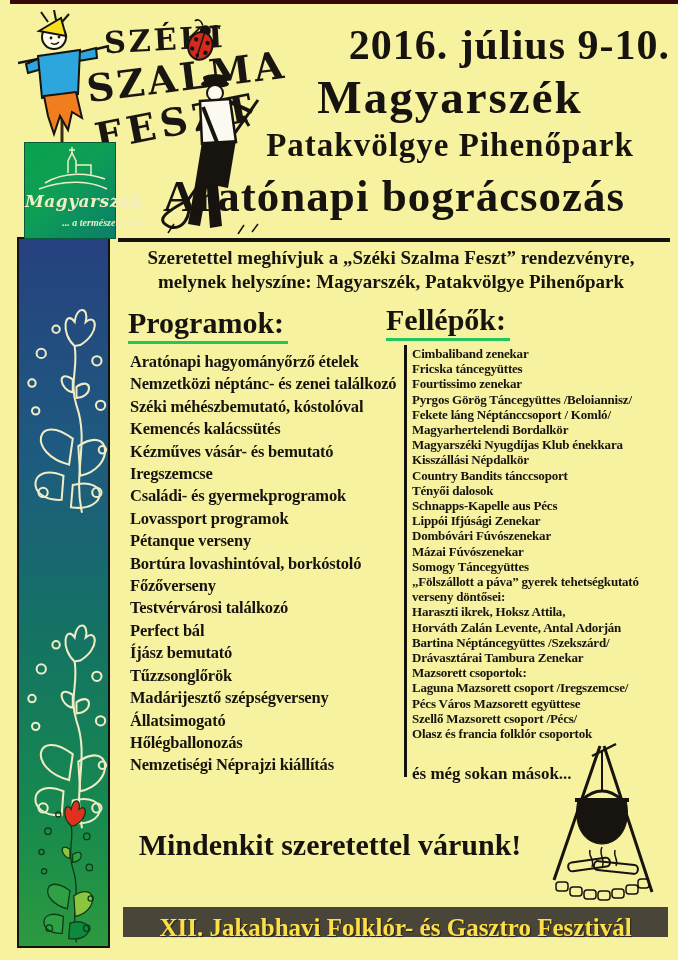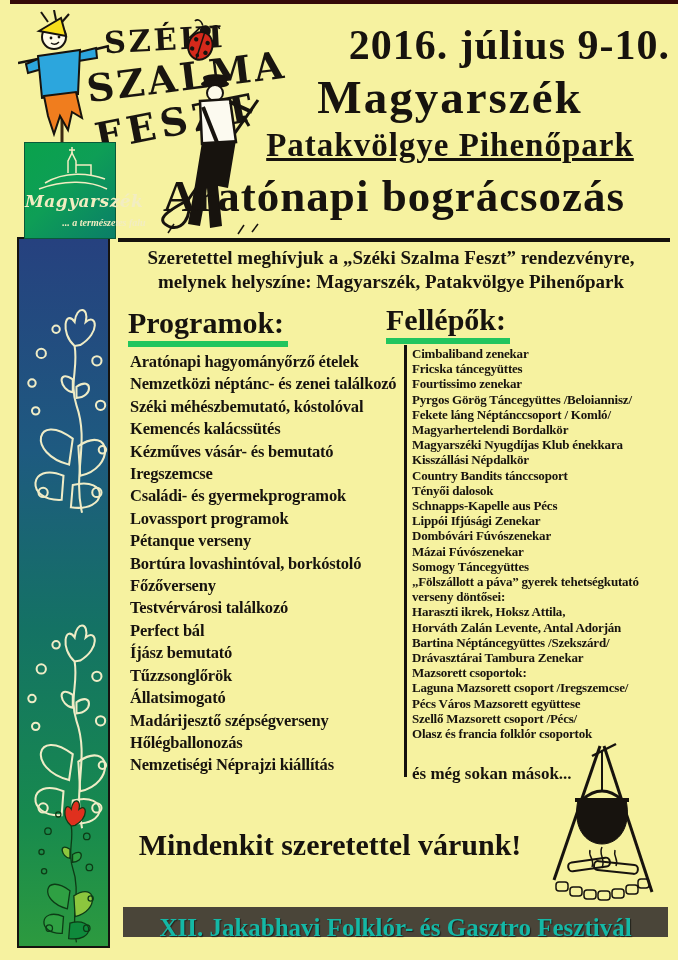--- a/index.html
+++ b/index.html
@@ -37,43 +37,43 @@
     border:1px solid #0a5a3a;box-sizing:border-box;
   }
   .village-logo svg{position:absolute;left:0;top:0;}
   .village-name{position:absolute;left:0;top:48px;width:100%;text-align:center;
     font-family:"DejaVu Serif",serif;font-style:italic;font-size:17px;color:#F2EDC2;letter-spacing:.5px;}
   .village-tagline{position:absolute;left:0;top:74px;width:100%;text-align:center;
     font-style:italic;font-size:10px;color:#F2EDC2;margin-left:34px;}
   .date-block{position:absolute;left:230px;top:20px;width:440px;text-align:center;white-space:nowrap;}
   .date-line1{font-size:42px;line-height:50px;letter-spacing:1px;text-align:right;}
   .date-line2{font-size:47px;line-height:54px;letter-spacing:2px;}
-  .date-line3{font-size:33px;line-height:42px;letter-spacing:1px;text-decoration:underline;}
+  .date-line3{font-size:33px;line-height:42px;letter-spacing:1px;}
   .main-title{
     position:absolute;left:118px;top:170px;width:552px;text-align:center;white-space:nowrap;
     font-size:45px;letter-spacing:1px;border-bottom:4px solid #15120d;padding-bottom:16px;
   }
   .invite{position:absolute;left:110px;top:246px;width:562px;text-align:center;
     font-size:19px;line-height:24px;white-space:nowrap;}
   
-  .col-heading{position:absolute;font-size:30px;border-bottom:6px solid #22c55e;padding:0 4px 1px 0;white-space:nowrap;}
+  .col-heading{position:absolute;font-size:30px;border-bottom:3px solid #22c55e;padding:0 4px 1px 0;white-space:nowrap;}
   .heading-programs{left:128px;top:306px;}
   .heading-performers{left:386px;top:303px;}
   .programs-list{position:absolute;left:130px;top:351px;width:276px;font-family:Liberation Serif, serif;}
   .program-item{font-size:16.5px;line-height:22.4px;letter-spacing:-0.2px;white-space:nowrap;}
   .col-divider{position:absolute;left:404px;top:345px;width:3px;height:432px;background:#15120d;}
   .performers-list{position:absolute;left:412px;top:346px;width:260px;}
   .performer-item{font-size:13px;line-height:15.2px;letter-spacing:-0.2px;white-space:nowrap;}
   .more-note{position:absolute;left:412px;top:764px;font-size:17px;white-space:nowrap;}
   .campfire{position:absolute;left:538px;top:740px;width:128px;height:165px;}
   .closing-line{position:absolute;left:120px;top:828px;width:420px;text-align:center;
     font-size:30px;white-space:nowrap;}
   .footer-bar{
     position:absolute;left:123px;top:907px;width:545px;height:30px;background:#4A4539;
-    color:#14b8a6;text-align:center;font-size:25px;line-height:42px;white-space:nowrap;
+    color:#fde047;text-align:center;font-size:25px;line-height:42px;white-space:nowrap;
     text-shadow:1px 1px 1px #24211a;
   }
 </style>
 </head>
 <body>
 
 <div class="poster">
 
   <div class="top-strip"></div>
 
@@ -242,22 +242,22 @@
       <div class="program-item">Iregszemcse</div>
       <div class="program-item">Családi- és gyermekprogramok</div>
       <div class="program-item">Lovassport programok</div>
       <div class="program-item">Pétanque verseny</div>
       <div class="program-item">Bortúra lovashintóval, borkóstoló</div>
       <div class="program-item">Főzőverseny</div>
       <div class="program-item">Testvérvárosi találkozó</div>
       <div class="program-item">Perfect bál</div>
       <div class="program-item">Íjász bemutató</div>
       <div class="program-item">Tűzzsonglőrök</div>
+      <div class="program-item">Madárijesztő szépségverseny</div>
       <div class="program-item">Állatsimogató</div>
-      <div class="program-item">Madárijesztő szépségverseny</div>
       <div class="program-item">Hőlégballonozás</div>
       <div class="program-item">Nemzetiségi Néprajzi kiállítás</div>
     </div>
 
   <div class="col-divider"></div>
 
   <div class="performers-list">
       <div class="performer-item">Cimbaliband zenekar</div>
       <div class="performer-item">Fricska táncegyüttes</div>
       <div class="performer-item">Fourtissimo zenekar</div>

